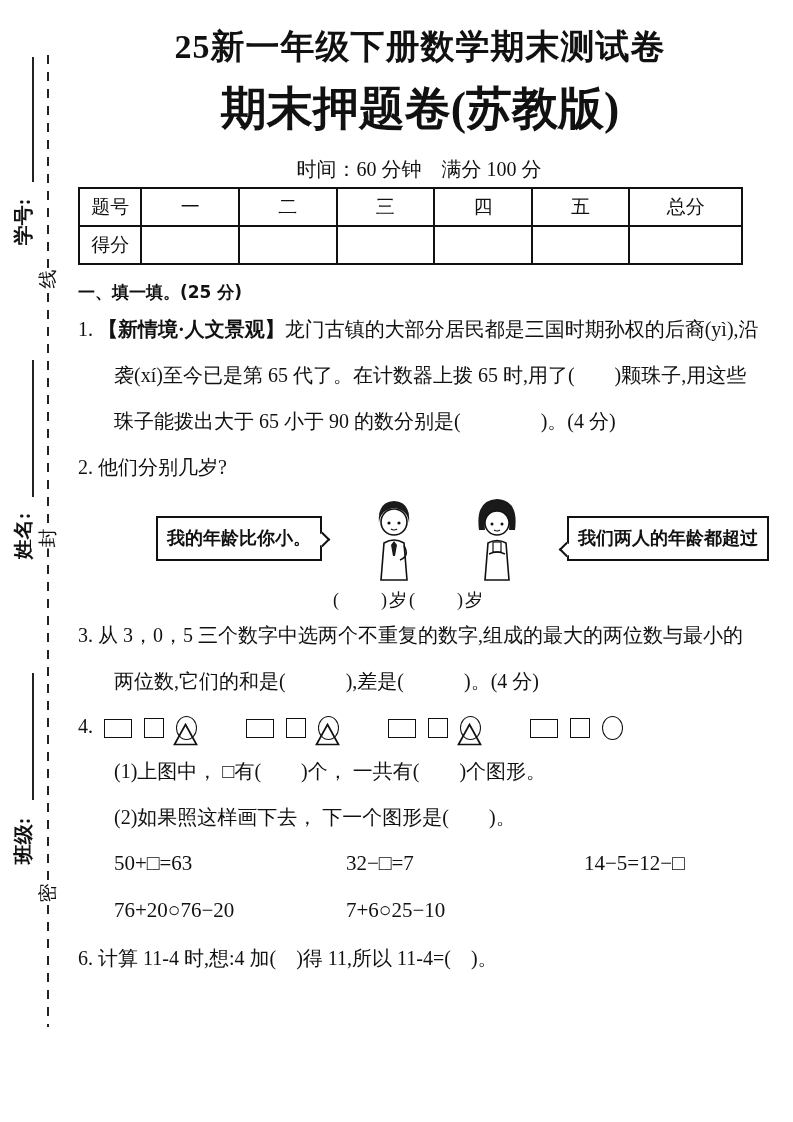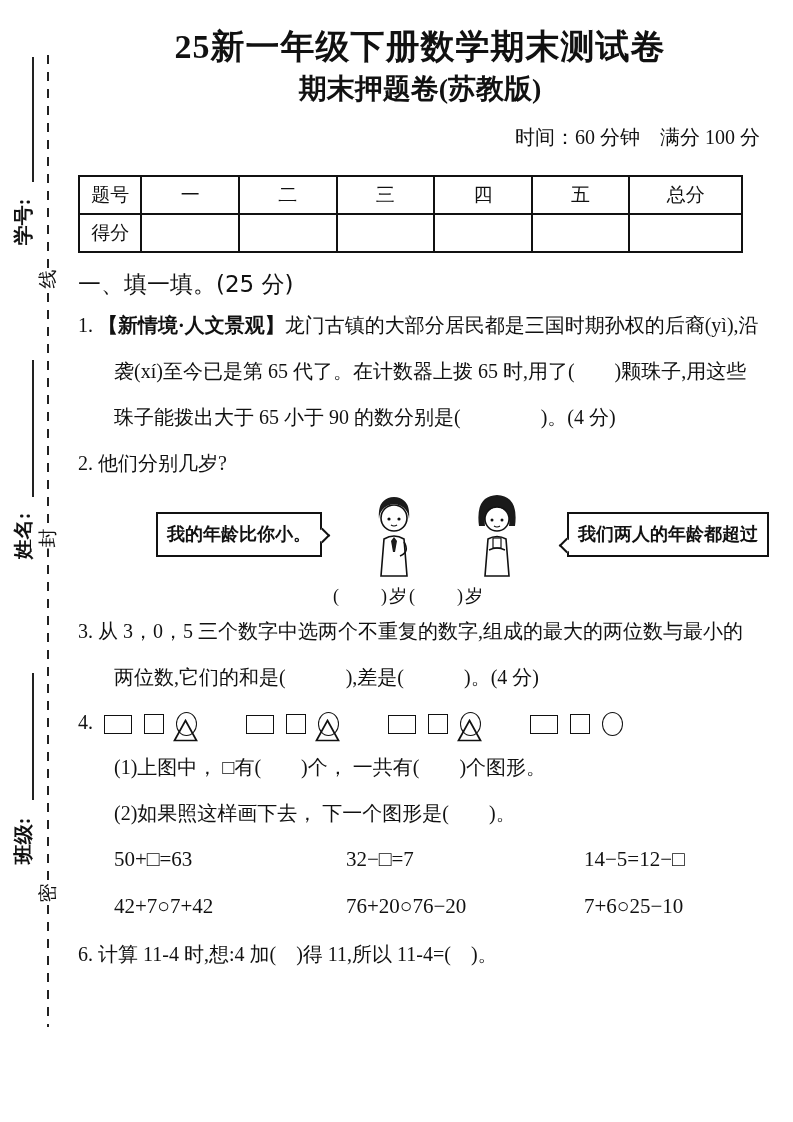--- a/index.html
+++ b/index.html
@@ -30,32 +30,32 @@
     position:absolute; left:48px; white-space:nowrap; font-size:19px;
     background:#fff; padding:4px 1px;
     transform:translate(-50%,-50%) rotate(-90deg);
   }
   .sc-top { top:279px; } .sc-mid { top:538px; } .sc-bot { top:893px; }
 
   
   .main { position:absolute; left:78px; top:24px; width:684px; }
   .title   { text-align:center; font-size:34px; font-weight:bold; letter-spacing:1px;
              font-family:"Liberation Serif","DejaVu Serif",serif; }
-  .subtitle{ text-align:center; font-size:28px; font-weight:bold; }
-  .meta    { text-align:right; font-size:20px; margin:16px 2px 24px 0; }
+  .subtitle{ text-align:center; font-size:46px; font-weight:bold; margin-top:8px; }
+  .meta    { text-align:center; font-size:20px; margin:16px 2px 4px 0; }
 
   table.score { border-collapse:collapse; width:665px; }
   table.score td {
     border:2px solid #111; height:38px; text-align:center;
     font-size:19px; padding:0 4px;
   }
   .col-label { width:62px; } .col-num { width:97px; } .col-total { width:112px; }
 
   .section-heading {
-    font-size:23px; font-weight:normal; margin:16px 0 2px 0;
+    font-size:17px; font-weight:bold; margin:16px 0 2px 0;
     font-family:"DejaVu Sans","Liberation Sans",sans-serif;
   }
 
   .q { font-size:20px; line-height:2.3; padding-left:36px; text-indent:-36px; }
   .qtag { font-weight:bold;text-align:right; }
   .sub-line { padding-left:36px; text-indent:0; }
 
   
   .illo { margin:4px 0 0 78px; display:flex; align-items:center;gap:39px; }
   .bubble {
@@ -185,20 +185,19 @@
           </svg></span><span class="shp rect"></span><span class="shp square"></span><span class="shp circle"></span></span></p>
   <p class="q sub-line">(1)上图中， □有(　　)个， 一共有(　　)个图形。</p>
   <p class="q sub-line">(2)如果照这样画下去， 下一个图形是(　　)。</p>
 
   <div class="exp-row">
     <span>50+□=63</span>
     <span>32−□=7</span>
     <span>14−5=12−□</span>
   </div>
   <div class="exp-row">
-    <span>42+7○7+42</span>
     <span>76+20○76−20</span>
     <span>7+6○25−10</span>
   </div>
 
   <p class="q"><span>6.</span> <span>计算 11-4 时,想:4 加(　)得 11,所以 11-4=(　)。</span></p>
 
 </div>
 
 </body></html>

